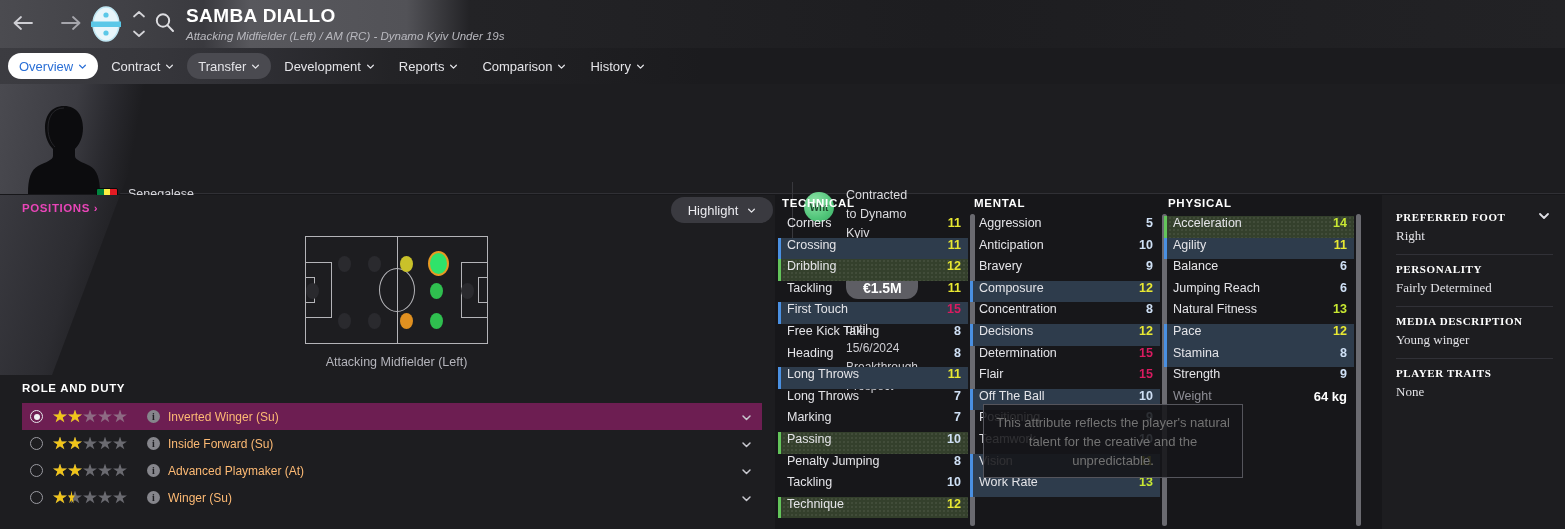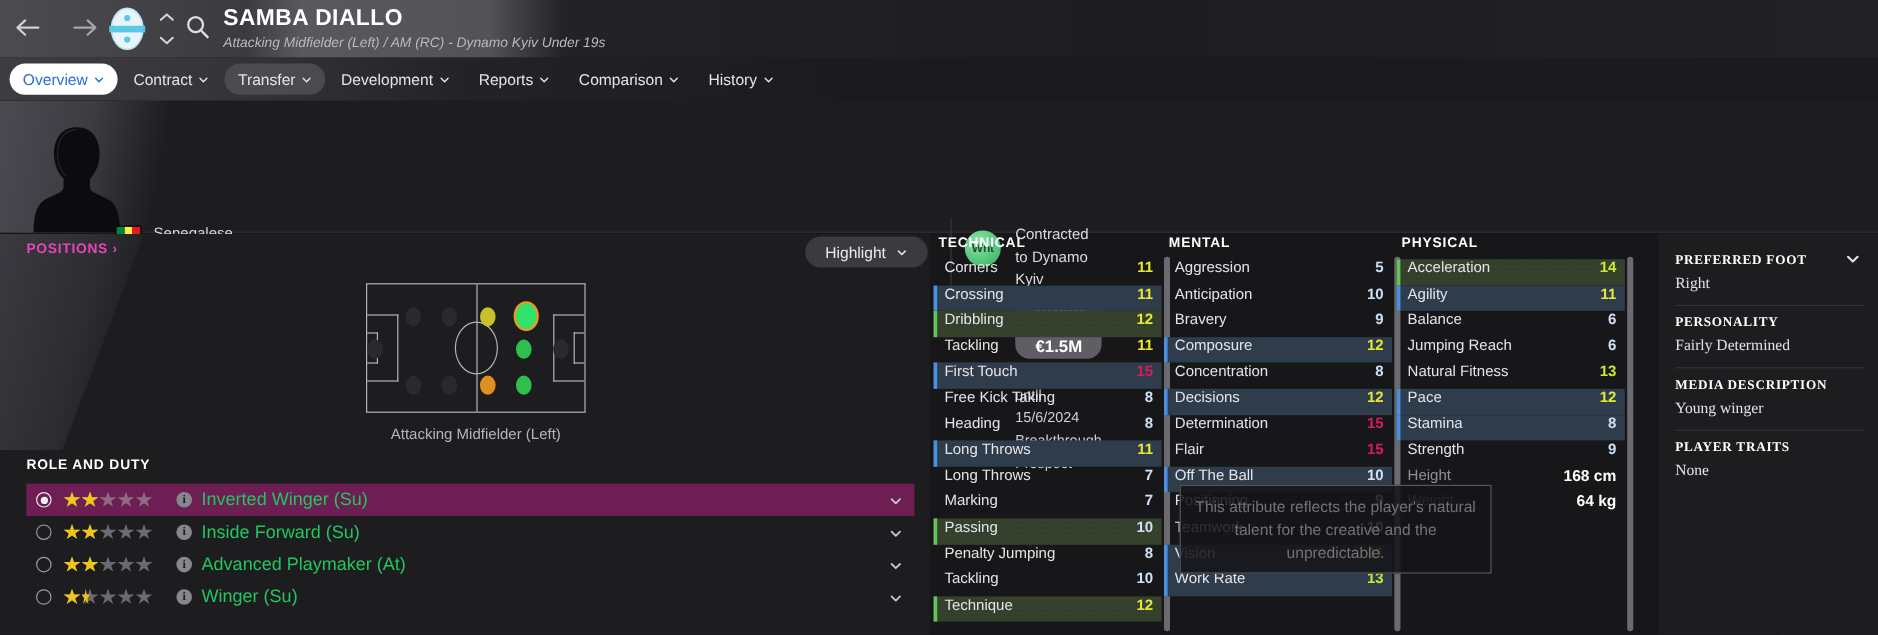--- a/index.html
+++ b/index.html
@@ -173,21 +173,21 @@
     clip-path: polygon(50% 0%, 61.8% 35%, 100% 35%, 69% 57%, 80.9% 91%, 50% 70%, 19.1% 91%, 31% 57%, 0% 35%, 38.2% 35%);
   }
   .star .base { background: #6a6a70; }
   .role-row.selected .star .base { background: #8e6a83; }
   .star .fill { background: #f0c419; }
   .info-i {
     width: 13px; height: 13px; border-radius: 50%; background: #86868c; color: #1d1d20;
     font-size: 10px; font-weight: bold; display: flex; align-items: center; justify-content: center;
     margin-right: 8px; flex: none; font-family: "Liberation Serif", serif;
   }
-  .role-label { font-size: 15px; color: #22c55e; }
+  .role-label { font-size: 12px; color: #fdba74; }
   .role-chevron { position: absolute; right: 10px; top: 9px; }
 
   
   .attrcol { position: absolute; top: 195px; height: 334px; }
   .attrcol .colhead {
     font-size: 11.5px; font-weight: bold; color: #ffffff; letter-spacing: .7px;
     padding-left: 4px; height: 21px; line-height: 16px;
   }
   .attr-rows { position: relative; }
   .attr-row {
@@ -704,24 +704,20 @@
           <span class="bar"></span>
           <span class="attr-name">Stamina</span>
           <span class="attr-val" style="color:#cfe0f5">8</span>
         </div>
         <div class="attr-row plain">
           <span class="bar"></span>
           <span class="attr-name">Strength</span>
           <span class="attr-val" style="color:#cfe0f5">9</span>
         </div>
         <div class="attr-row meta">
-          <span class="attr-name">Height</span>
-          <span class="attr-val">168 cm</span>
-        </div>
-        <div class="attr-row meta">
           <span class="attr-name">Weight</span>
           <span class="attr-val">64 kg</span>
         </div>
       </div>
   </div>
   <div class="scrollbar" style="left:1356px;">
       <div class="thumb"></div>
     </div>
 
   <div class="rightpanel" id="right-panel">

